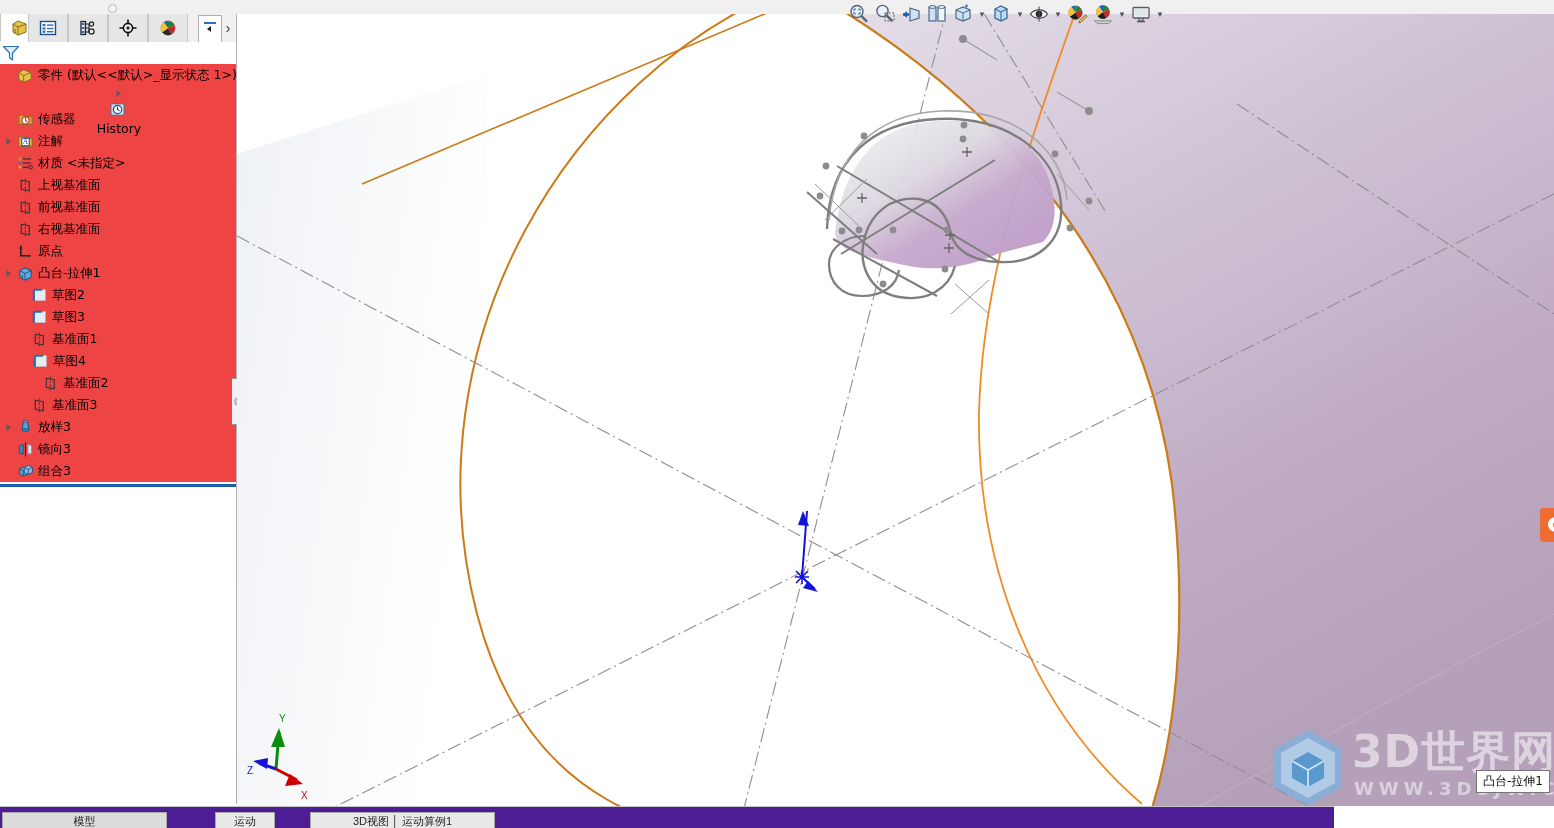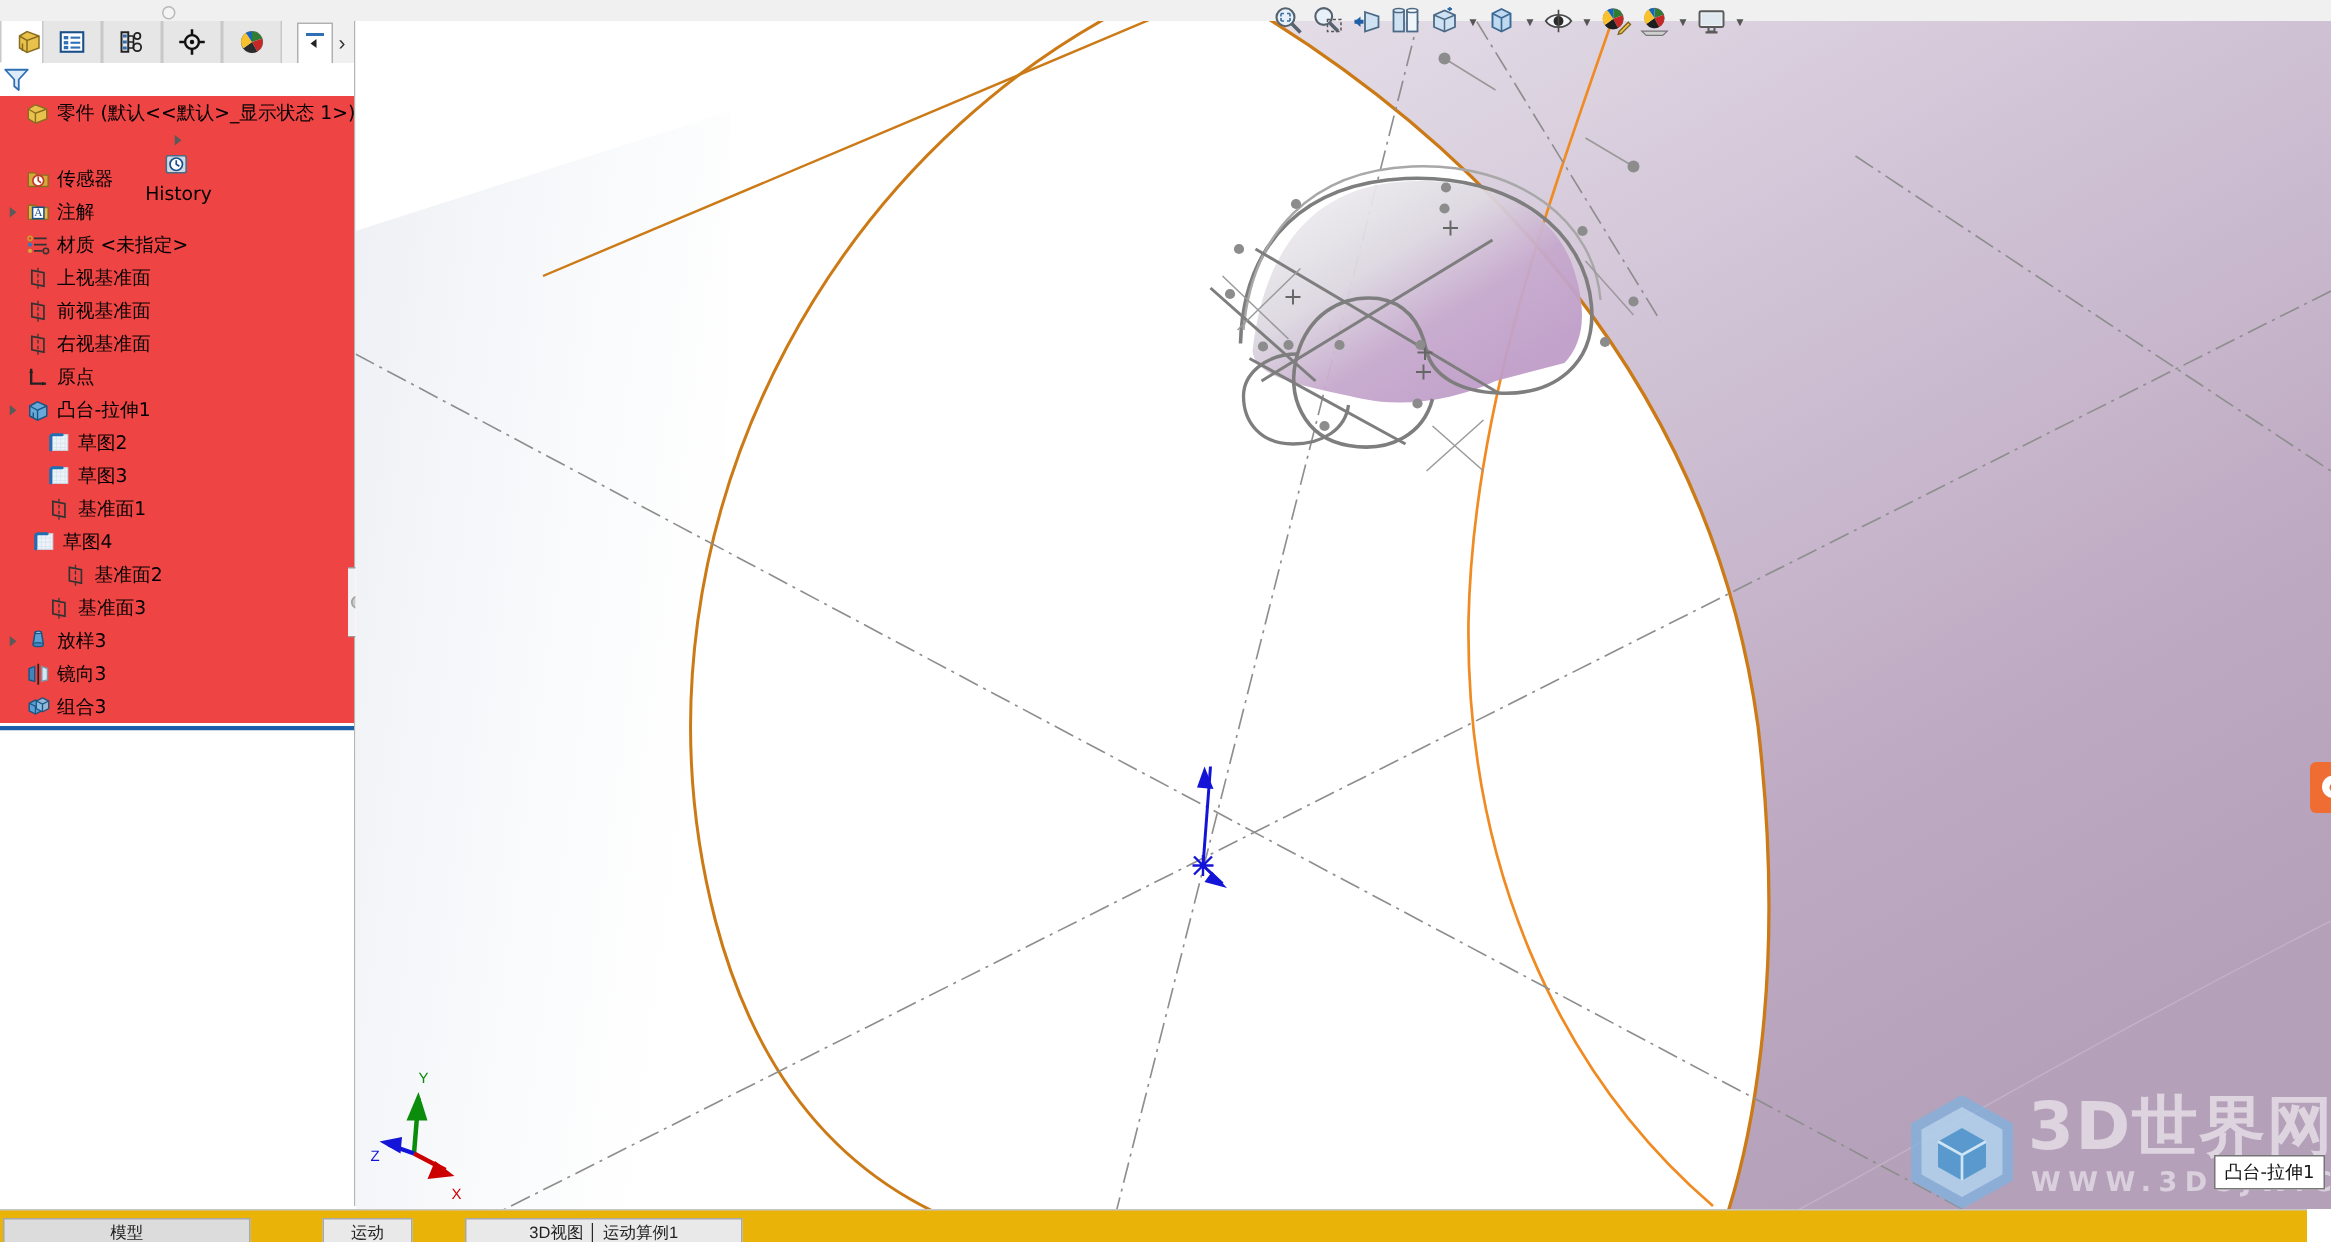--- a/index.html
+++ b/index.html
@@ -45,21 +45,21 @@
   .tree-root .lbl{font-size:12.5px;}
   .tree-blue-line{position:absolute;left:0;top:484px;width:236px;height:3px;background:#1b5fa8;}
   .tree-panel-bg{position:absolute;left:0;top:487px;width:236px;height:317px;background:#fff;}
 
   
   .leftpanel{position:absolute;left:0;top:14px;width:237px;height:790px;border-right:1px solid #b4b4b4;box-sizing:border-box;}
   .splitter{position:absolute;left:232px;top:378px;width:10px;height:45px;background:#f2f2f5;border:1px solid #9a9a9a;border-left:none;border-radius:0 3px 3px 0;}
   .splitter .sdot{position:absolute;left:2px;top:18px;width:7px;height:7px;border-radius:50%;background:#c9c9c9;border:1px solid #9d9d9d;}
 
   
-  .bottombar{position:absolute;left:0;top:806px;width:1538px;height:22px;background:#eab308;overflow:hidden;text-align:right;}
+  .bottombar{position:absolute;left:0;top:806px;width:1334px;height:22px;background:#4c1d95;overflow:hidden;text-align:right;}
   .bottombar .divline{position:absolute;left:0;top:0;width:1554px;height:1px;background:#c6c6c6;}
   .bottombar .bt{position:absolute;top:6px;height:18px;border:1px solid #a8a8a8;border-bottom:none;background:#e9e9e9;
      font-size:11px;color:#222;display:flex;align-items:center;justify-content:center;box-sizing:border-box;overflow:hidden;}
   .bottombar .bt1{left:2px;width:165px;background:#dcdcdc;}
   .bottombar .bt2{left:215px;width:60px;}
   .bottombar .bt3{left:310px;width:185px;}
 
   
   .viewport{position:absolute;left:237px;top:14px;width:1317px;height:792px;overflow:hidden;background:#fff;}
   .vp-svg{position:absolute;left:0;top:0;}
@@ -322,21 +322,21 @@
         <div class="tree-row" style="padding-left: 16px;">
           <span class="arrow"></span>
           <span class="ico">
             <svg xmlns="http://www.w3.org/2000/svg" width="17" height="17" viewBox="0 0 18 18">
               <path d="M4.5 3.4 L13 5 L13 14.6 L4.5 13 Z" fill="none" stroke="#333" stroke-width="1.2"></path>
               <line x1="8.8" y1="1.6" x2="8.8" y2="16.4" stroke="#333" stroke-width="0.9" stroke-dasharray="2.6 1.6"></line>
             </svg>
           </span>
           <span class="lbl">基准面1</span>
         </div>
-        <div class="tree-row" style="padding-left: 6px; align-items: center;">
+        <div class="tree-row" style="padding-left: 17px; align-items: center;">
           <span class="arrow"></span>
           <span class="ico">
             <svg xmlns="http://www.w3.org/2000/svg" width="17" height="17" viewBox="0 0 18 18">
               <rect x="4" y="3" width="11" height="11" fill="#eef4f9" stroke="#c9d7e3" stroke-width="0.8"></rect>
               <g stroke="#d7e3ee" stroke-width="0.6">
                 <line x1="7" y1="3" x2="7" y2="14"></line>
                 <line x1="10" y1="3" x2="10" y2="14"></line>
                 <line x1="13" y1="3" x2="13" y2="14"></line>
                 <line x1="4" y1="6" x2="15" y2="6"></line>
                 <line x1="4" y1="9" x2="15" y2="9"></line>

